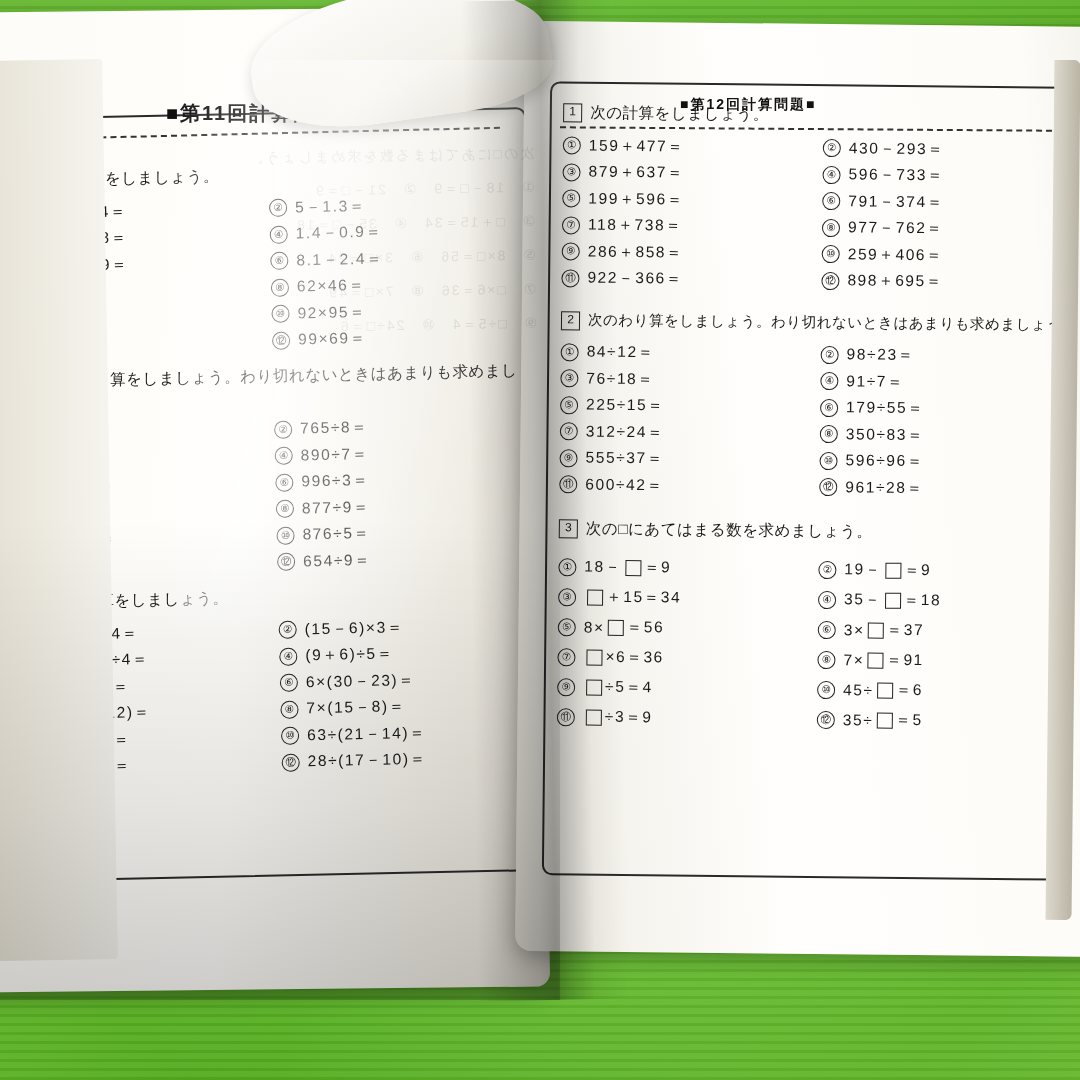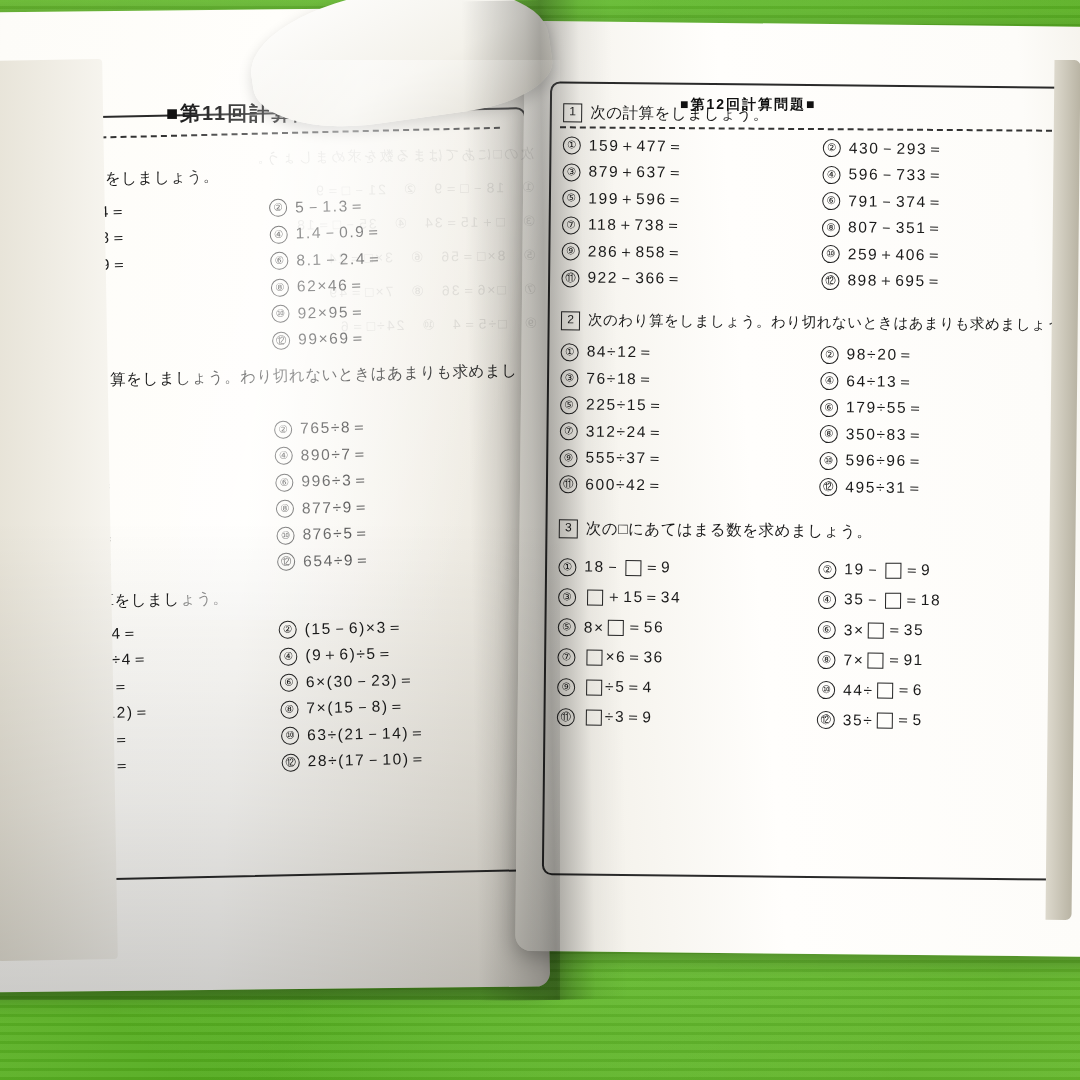--- a/index.html
+++ b/index.html
@@ -391,21 +391,21 @@
         <div class="q">
             <span class="cn">④</span>
             <span class="ex">596－733＝</span>
           </div>
         <div class="q">
             <span class="cn">⑥</span>
             <span class="ex">791－374＝</span>
           </div>
         <div class="q">
             <span class="cn">⑧</span>
-            <span class="ex">807－351＝</span>
+            <span class="ex">977－762＝</span>
           </div>
         <div class="q">
             <span class="cn">⑩</span>
             <span class="ex">259＋406＝</span>
           </div>
         <div class="q">
             <span class="cn">⑫</span>
             <span class="ex">898＋695＝</span>
           </div>
       </div>
@@ -438,41 +438,41 @@
             <span class="ex">555÷37＝</span>
           </div>
         <div class="q">
             <span class="cn">⑪</span>
             <span class="ex">600÷42＝</span>
           </div>
       </div>
       <div class="qcol">
         <div class="q">
             <span class="cn">②</span>
-            <span class="ex">98÷20＝</span>
+            <span class="ex">98÷23＝</span>
           </div>
         <div class="q">
             <span class="cn">④</span>
-            <span class="ex">64÷13＝</span>
+            <span class="ex">91÷7＝</span>
           </div>
         <div class="q">
             <span class="cn">⑥</span>
             <span class="ex">179÷55＝</span>
           </div>
         <div class="q">
             <span class="cn">⑧</span>
             <span class="ex">350÷83＝</span>
           </div>
         <div class="q">
             <span class="cn">⑩</span>
             <span class="ex">596÷96＝</span>
           </div>
         <div class="q">
             <span class="cn">⑫</span>
-            <span class="ex">495÷31＝</span>
+            <span class="ex">961÷28＝</span>
           </div>
       </div>
     </div>
 
     <div class="secrow" style="margin-top:18px">
       <span class="secnum">3</span>
       <span class="sectext">次の□にあてはまる数を求めましょう。</span>
     </div>
     <div class="qgrid" style="margin-top:8px">
       <div class="qcol">
@@ -523,31 +523,31 @@
         <div class="q" style="margin:9px 0">
             <span class="cn">④</span>
             <span class="ex">35－</span>
             <span class="box"></span>
             <span class="ex">＝18</span>
           </div>
         <div class="q" style="margin:9px 0">
             <span class="cn">⑥</span>
             <span class="ex">3×</span>
             <span class="box"></span>
-            <span class="ex">＝35</span>
+            <span class="ex">＝37</span>
           </div>
         <div class="q" style="margin:9px 0">
             <span class="cn">⑧</span>
             <span class="ex">7×</span>
             <span class="box"></span>
             <span class="ex">＝91</span>
           </div>
         <div class="q" style="margin:9px 0">
             <span class="cn">⑩</span>
-            <span class="ex">44÷</span>
+            <span class="ex">45÷</span>
             <span class="box"></span>
             <span class="ex">＝6</span>
           </div>
         <div class="q" style="margin:9px 0">
             <span class="cn">⑫</span>
             <span class="ex">35÷</span>
             <span class="box"></span>
             <span class="ex">＝5</span>
           </div>
       </div>

